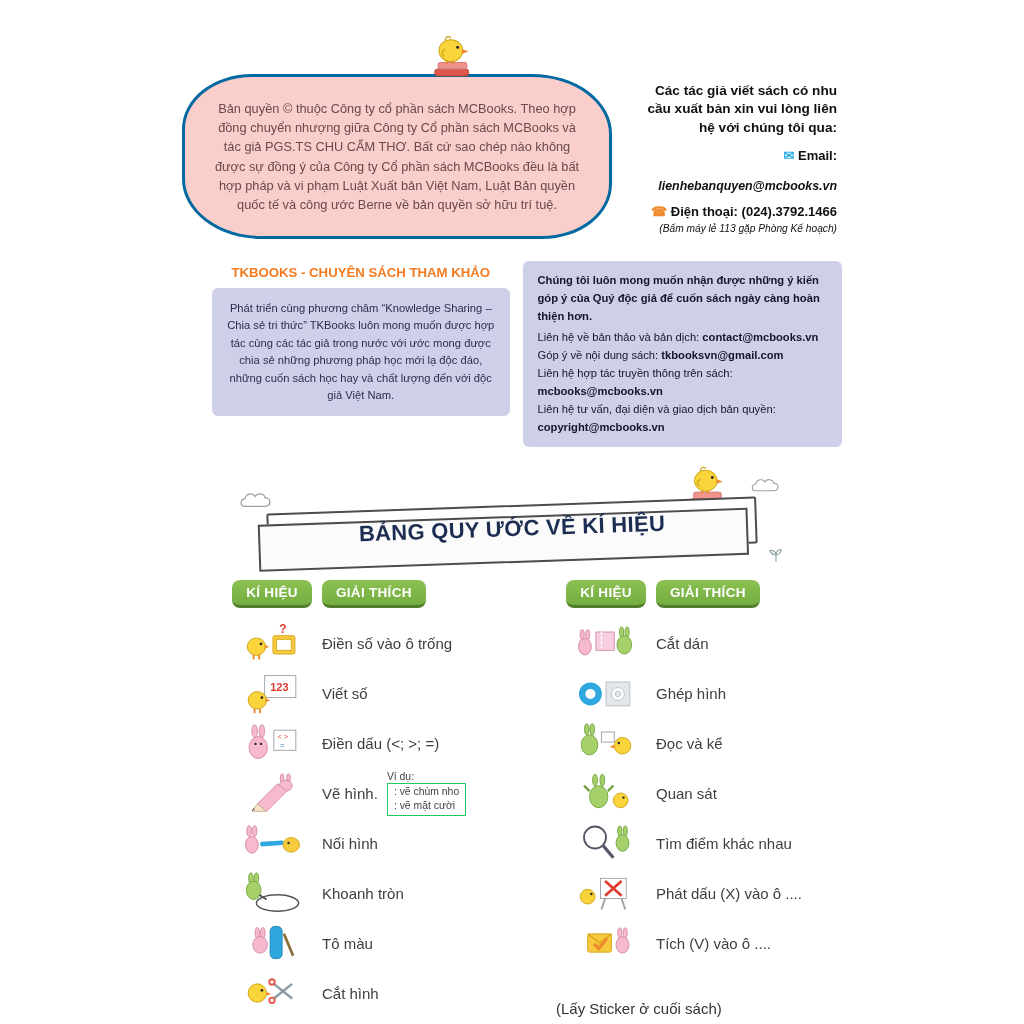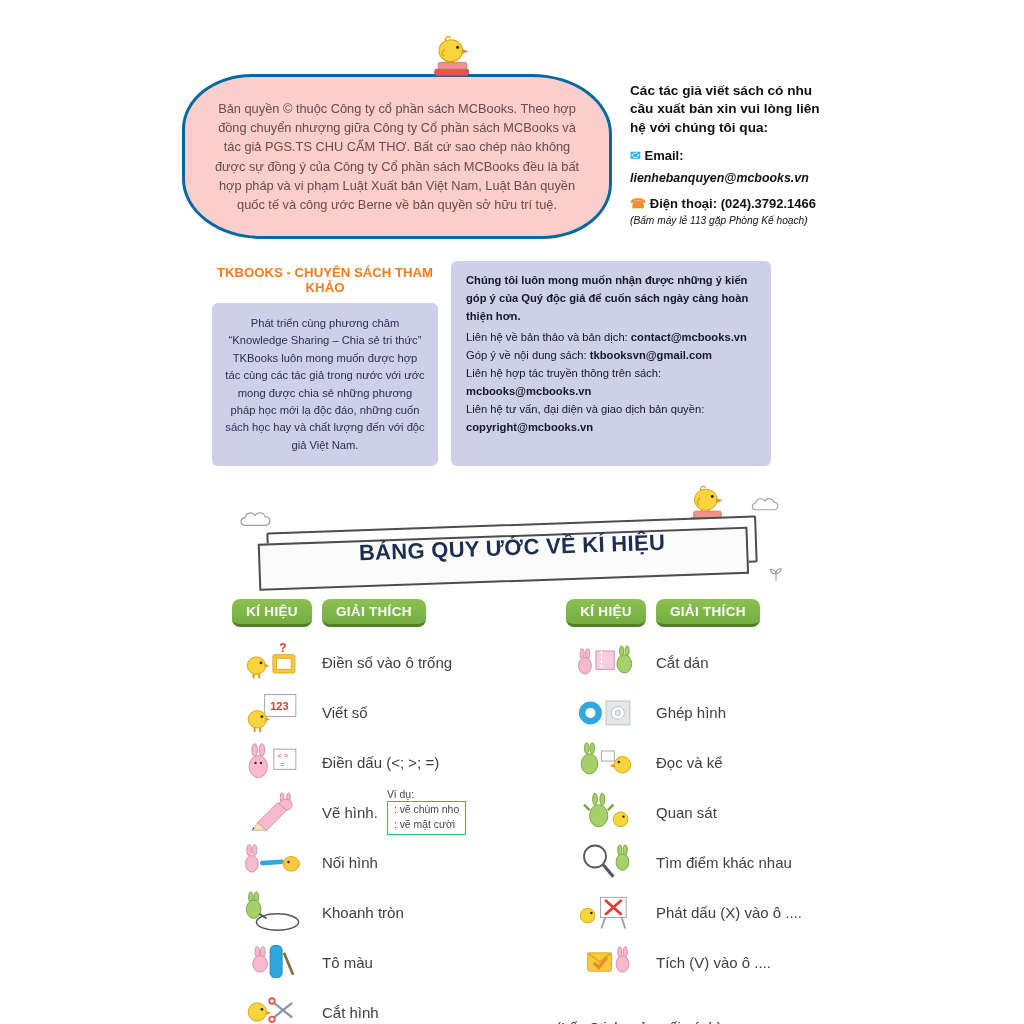--- a/index.html
+++ b/index.html
@@ -8,31 +8,31 @@
   .content { width:660px; margin:0 auto; padding-top:52px; }
 
   
   .top { display:flex; gap:18px; }
   .bubble-wrap { position:relative; width:430px; margin-top:22px; }
   .chick-top { position:absolute; top:-48px; left:56%; }
   .bubble { background:#f9cecb; border:3px solid #0369a1;
     border-radius:70px 80px 70px 80px / 55px 60px 55px 60px;
     padding:22px 28px; text-align:center; font-size:12.8px; line-height:1.5;
     color:#6a4a4a; font-weight:500; }
-  .pub { width:207px; text-align:left; padding-top:30px; color:#101010; }
+  .pub { width:207px; text-align:right; padding-top:30px; color:#101010; }
   .pub .intro { font-weight:700; font-size:13.6px; line-height:1.35; }
   .pub .line { margin-top:11px; font-weight:700; font-size:13px; }
-  .pub .email { font-style:italic; font-weight:700; font-size:12.4px; margin-top:8px; }
+  .pub .email { font-style:italic; font-weight:700; font-size:12.4px; margin-top:16px; }
   .pub .note { font-style:italic; font-size:10.2px; margin-top:4px; font-weight:400; }
   .icon-mail { color:#29abe2; font-size:13px; }
   .icon-phone { color:#f08a2e; font-size:13px; }
 
   
   .boxes { display:flex; gap:13px; margin:22px 0 0 30px; }
-  .leftcol { width:226px; }
+  .leftcol { width:298px; }
   .tk-head { color:#f47b20; font-weight:700; font-size:13.2px; text-align:center; padding:4px 0 8px; }
   .pbox { background:#cdd0e8; border-radius:6px; }
   .pbox.left { padding:12px 13px; font-size:11.2px; line-height:1.55; text-align:center;
     color:#2c2c52; font-weight:500; }
   .pbox.right { width:320px; padding:11px 15px; font-size:11.2px; line-height:1.6; color:#14142e; }
   .pbox.right .intro { font-weight:700; margin-bottom:3px; }
   .bv { font-weight:700; }
 
   
   .banner { position:relative; margin:58px auto 0; width:490px; }

